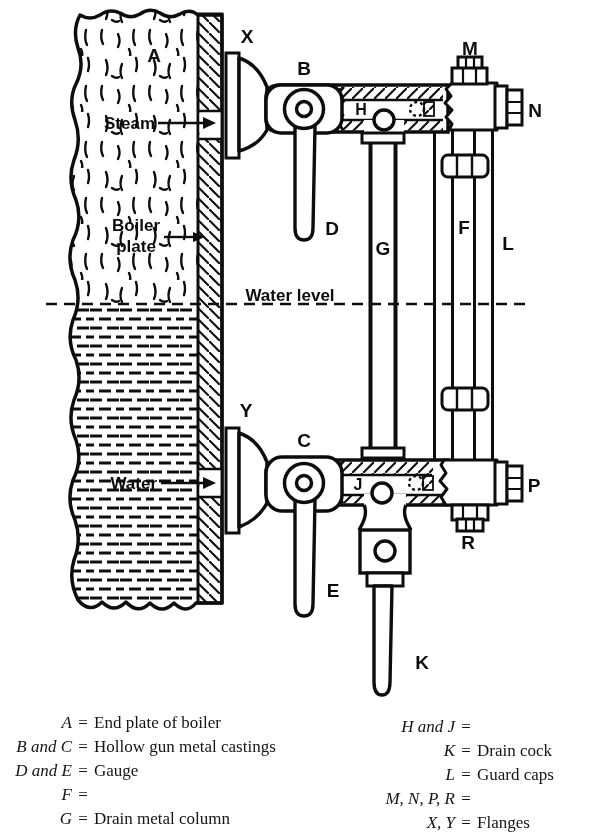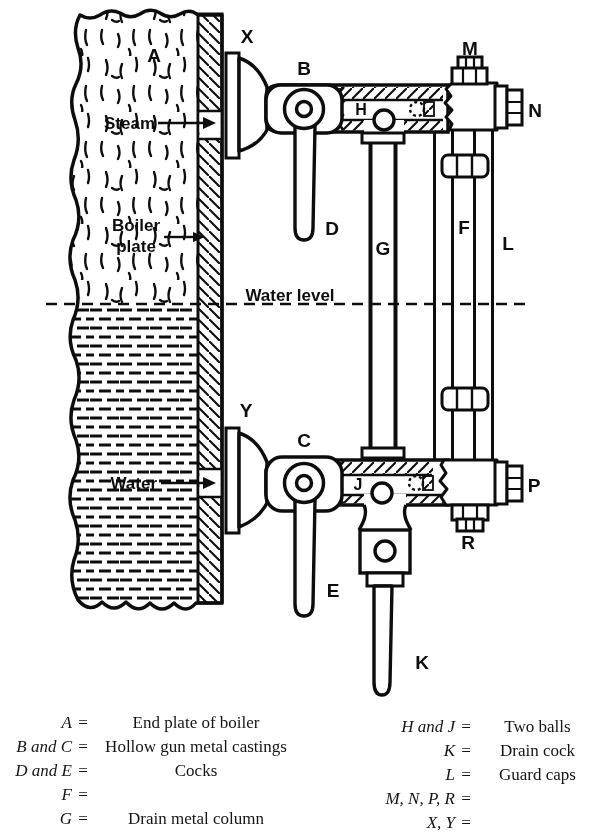--- a/index.html
+++ b/index.html
@@ -14,21 +14,21 @@
   #legend{position:absolute;left:0;top:704px;width:600px;
           font-family:"Liberation Serif",serif;font-size:17px;color:#141414;}
   .leg-col{position:absolute;top:0;}
   #leg-left{left:0;width:298px;padding-top:7px;}
   #leg-right{left:300px;width:298px;padding-top:11px;}
   .leg-row{display:flex;line-height:24px;white-space:nowrap;}
   .leg-key{font-style:italic;text-align:right;}
   #leg-left .leg-key{width:72px;}
   #leg-right .leg-key{width:155px;}
   .leg-eq{width:22px;text-align:center;}
-  .leg-val{flex:1;text-align:center;}
+  .leg-val{flex:1;text-align:left;}
 </style>
 </head>
 <body>
 
 <div id="page">
 
 <svg width="600" height="704" viewBox="0 0 600 704">
   <defs>
     <pattern id="plateHatch" width="11" height="11" patternUnits="userSpaceOnUse">
       <path d="M-2,-2 L13,13" stroke="#0d0d0d" stroke-width="2.1" fill="none"></path>
@@ -226,52 +226,52 @@
       <span class="leg-val">End plate of boiler</span>
     </div>
     <div class="leg-row">
       <span class="leg-key">B and C</span>
       <span class="leg-eq">=</span>
       <span class="leg-val">Hollow gun metal castings</span>
     </div>
     <div class="leg-row">
       <span class="leg-key">D and E</span>
       <span class="leg-eq">=</span>
-      <span class="leg-val">Cocks</span>
+      <span class="leg-val">Gauge</span>
     </div>
     <div class="leg-row">
       <span class="leg-key">F</span>
       <span class="leg-eq">=</span>
     </div>
     <div class="leg-row">
       <span class="leg-key">G</span>
       <span class="leg-eq">=</span>
       <span class="leg-val">Drain metal column</span>
     </div>
   </div>
   <div class="leg-col" id="leg-right">
     <div class="leg-row">
       <span class="leg-key">H and J</span>
       <span class="leg-eq">=</span>
-      <span class="leg-val">Two balls</span>
     </div>
     <div class="leg-row">
       <span class="leg-key">K</span>
       <span class="leg-eq">=</span>
       <span class="leg-val">Drain cock</span>
     </div>
     <div class="leg-row">
       <span class="leg-key">L</span>
       <span class="leg-eq">=</span>
       <span class="leg-val">Guard caps</span>
     </div>
     <div class="leg-row">
       <span class="leg-key">M, N, P, R</span>
       <span class="leg-eq">=</span>
     </div>
     <div class="leg-row">
       <span class="leg-key">X, Y</span>
       <span class="leg-eq">=</span>
+      <span class="leg-val">Flanges</span>
     </div>
   </div>
 </div>
 
 </div>
 
 </body></html>

